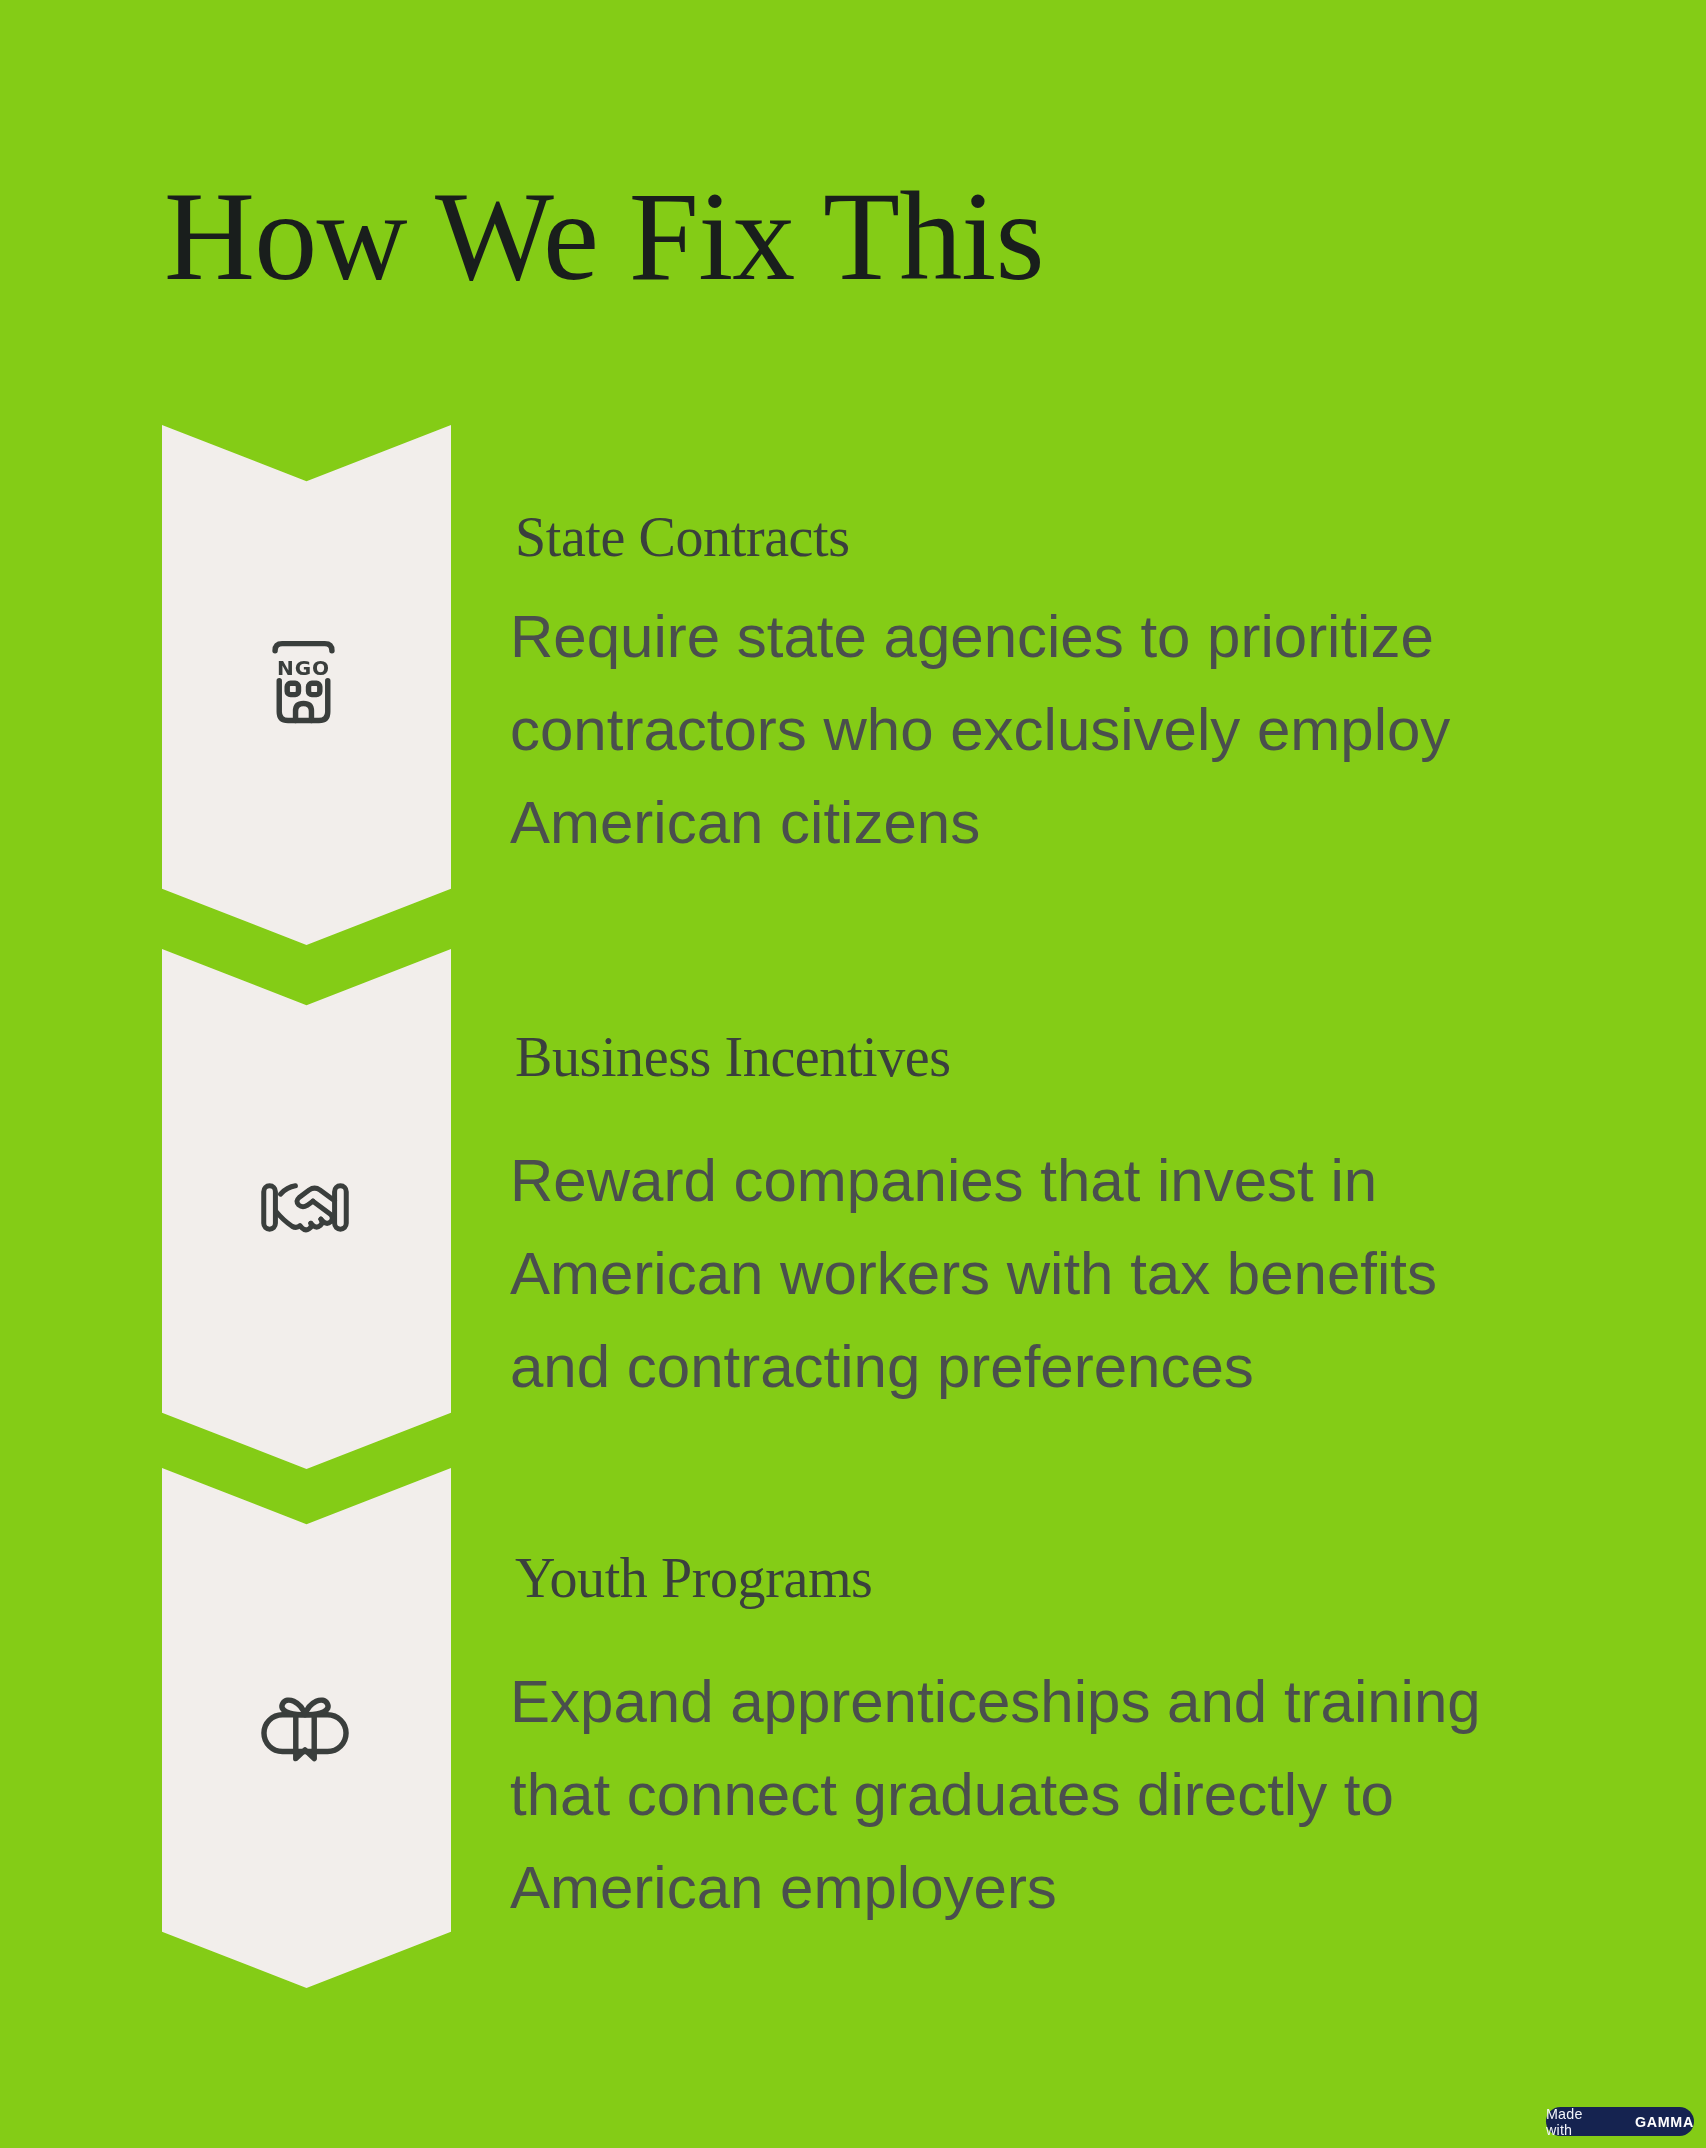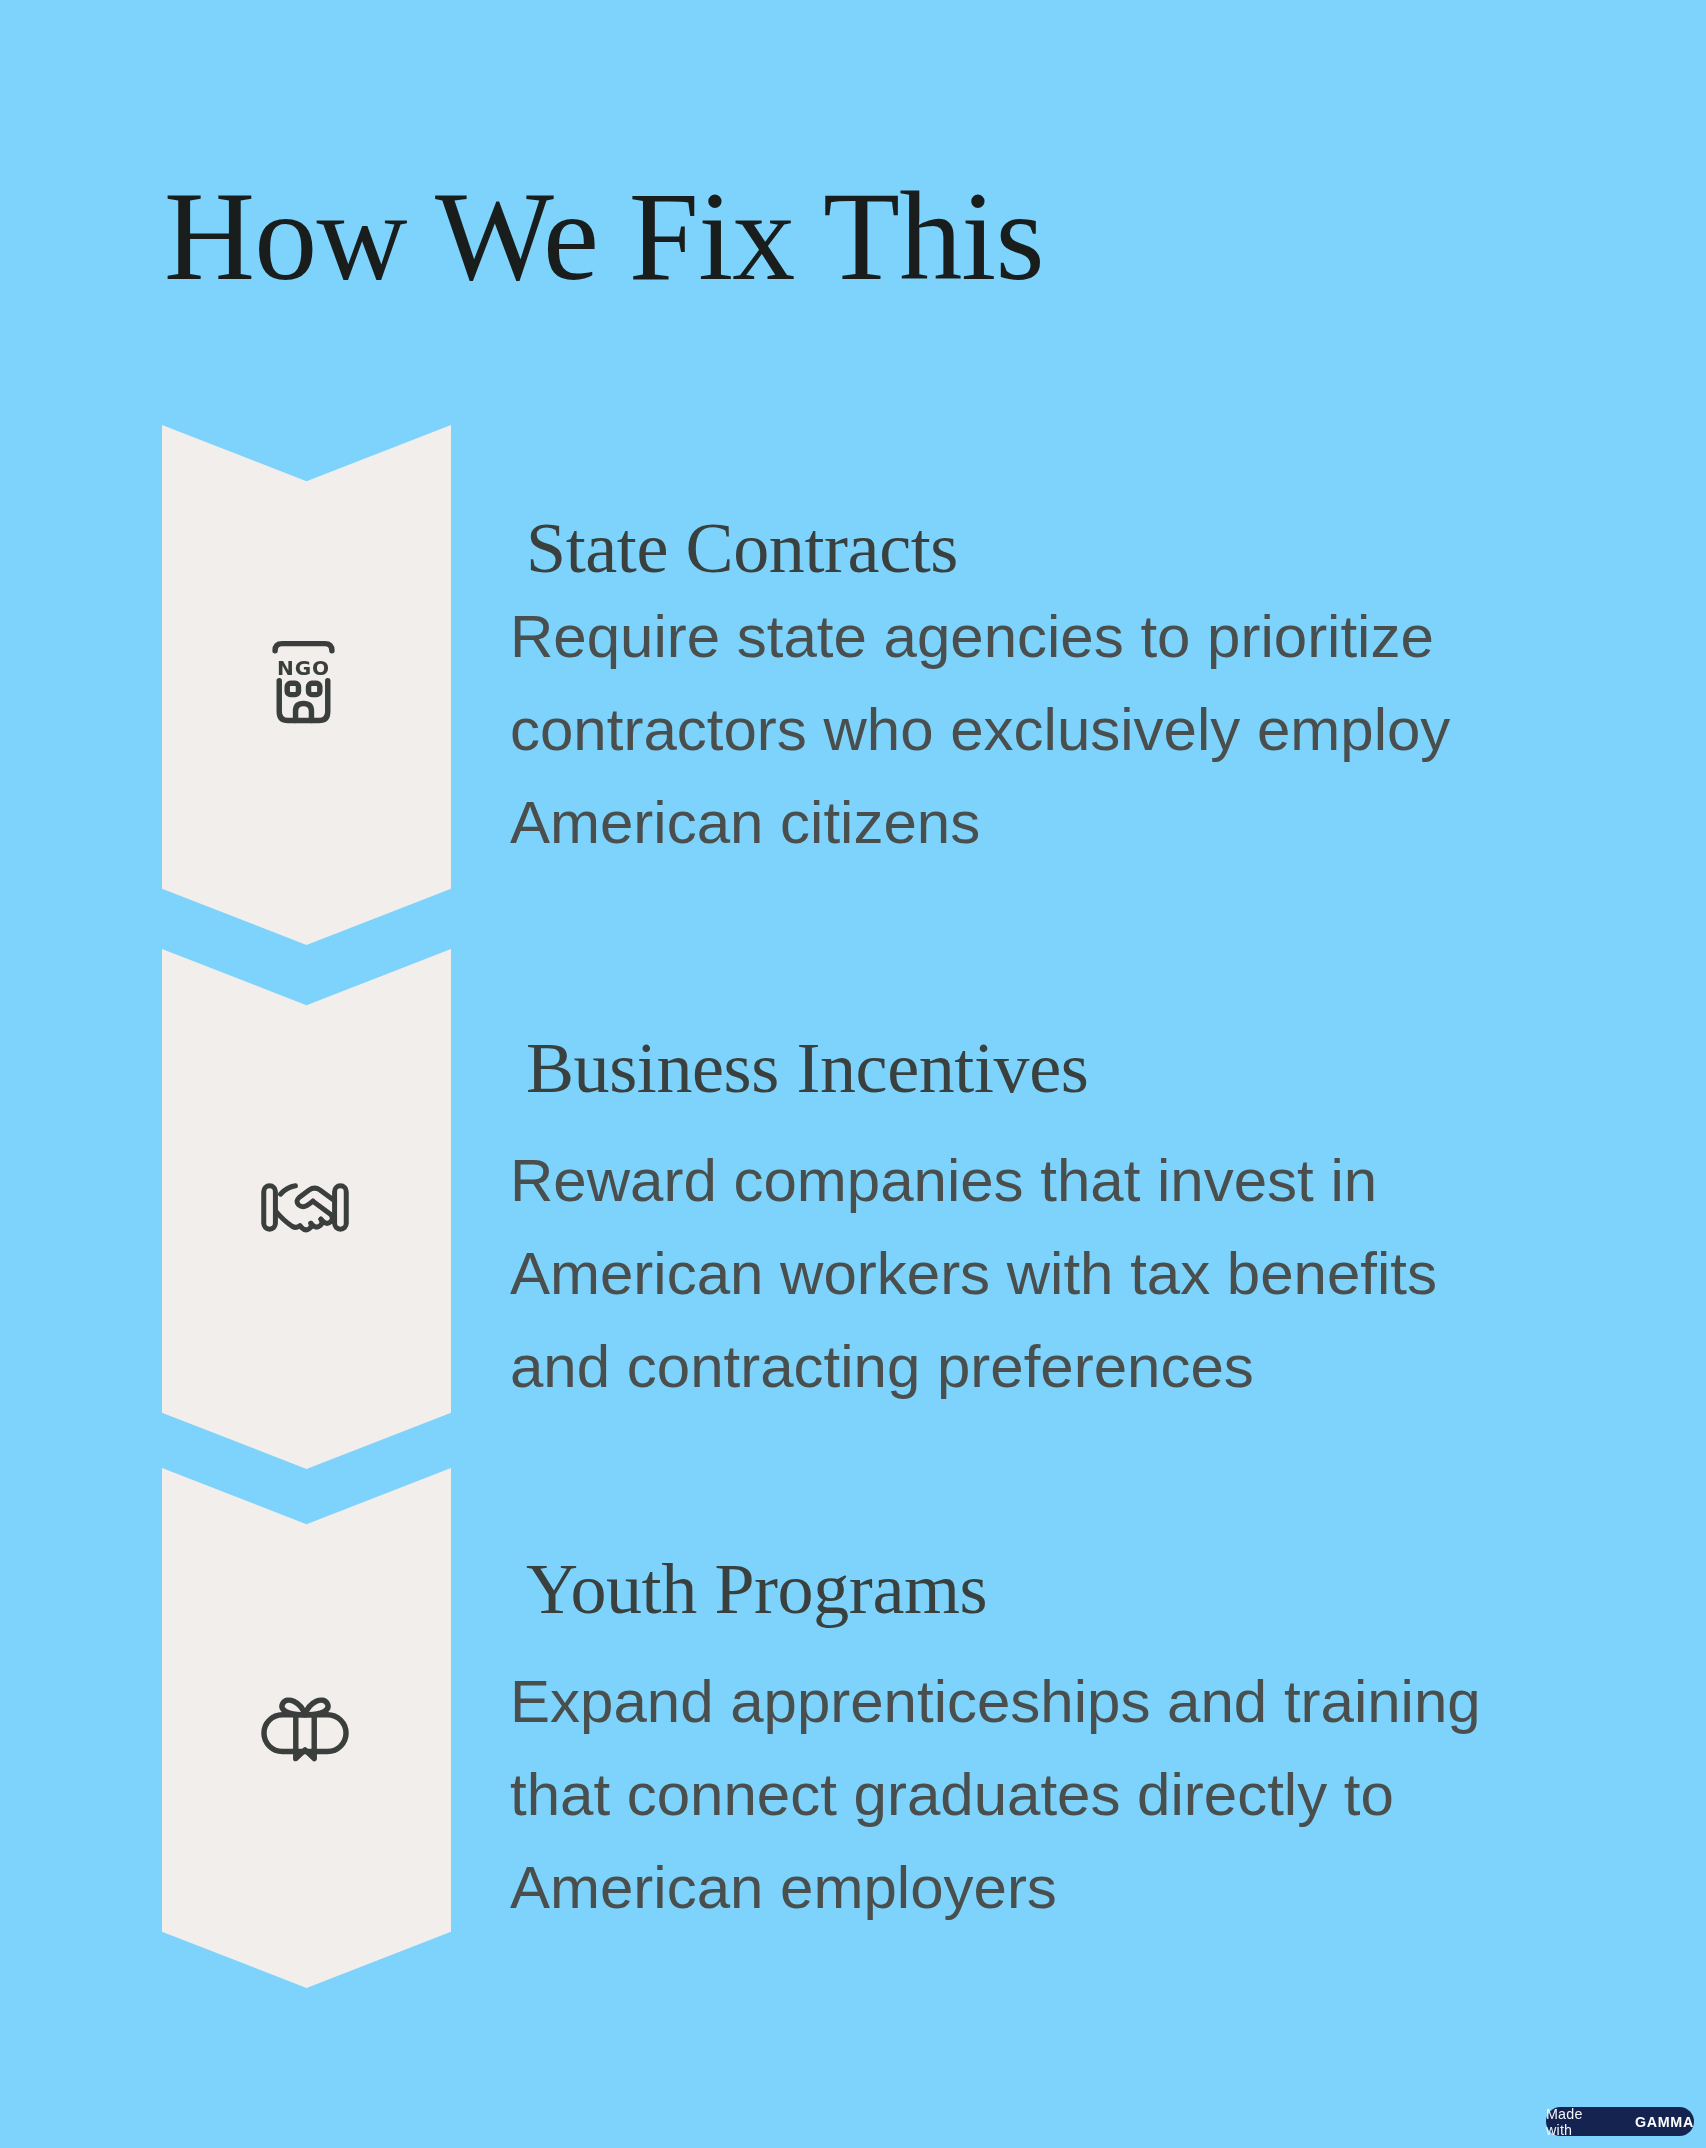--- a/index.html
+++ b/index.html
@@ -2,21 +2,21 @@
 <html style="font-size:13.4px"><head>
 <meta charset="utf-8">
 <style>
   html, body { margin: 0; padding: 0; }
   body { background: #ffffff; }
 
   .slide {
     position: relative;
     width: 1707px;
     height: 2148px;
-    background: #7dd3fc;
+    background: #84cc16;
     overflow: hidden;
     font-family: "Liberation Sans", sans-serif;
   }
 
   .title {
     position: absolute;
     left: 164px;
     top: 161px;
     margin: 0;
     font-family: "Liberation Serif", serif;
@@ -42,24 +42,24 @@
 
   .icon-wrap { position: absolute; }
   .icon-ngo       { left: 270px; top: 639px;  width: 67px;  height: 87px; }
   .icon-handshake { left: 261px; top: 1180px; width: 88px; height: 55px; }
   .icon-gift      { left: 261px; top: 1695px; width: 88px; height: 67px; }
   .icon-wrap svg { display: block; width: 100%; height: 100%; }
 
   .section-heading {
     position: absolute;
     left: 510px;
-    margin: 16px;
+    margin: 5px;
     font-family: "Liberation Serif", serif;
     font-weight: 400;
-    font-size: 72px;
+    font-size: 56px;
     line-height: 101px;
     letter-spacing: -0.4px;
     color: #3a403d;
     white-space: nowrap;
   }
   .heading-1 { top: 482px; }
   .heading-2 { top: 1002px; }
   .heading-3 { top: 1523px; }
 
   .section-body {

